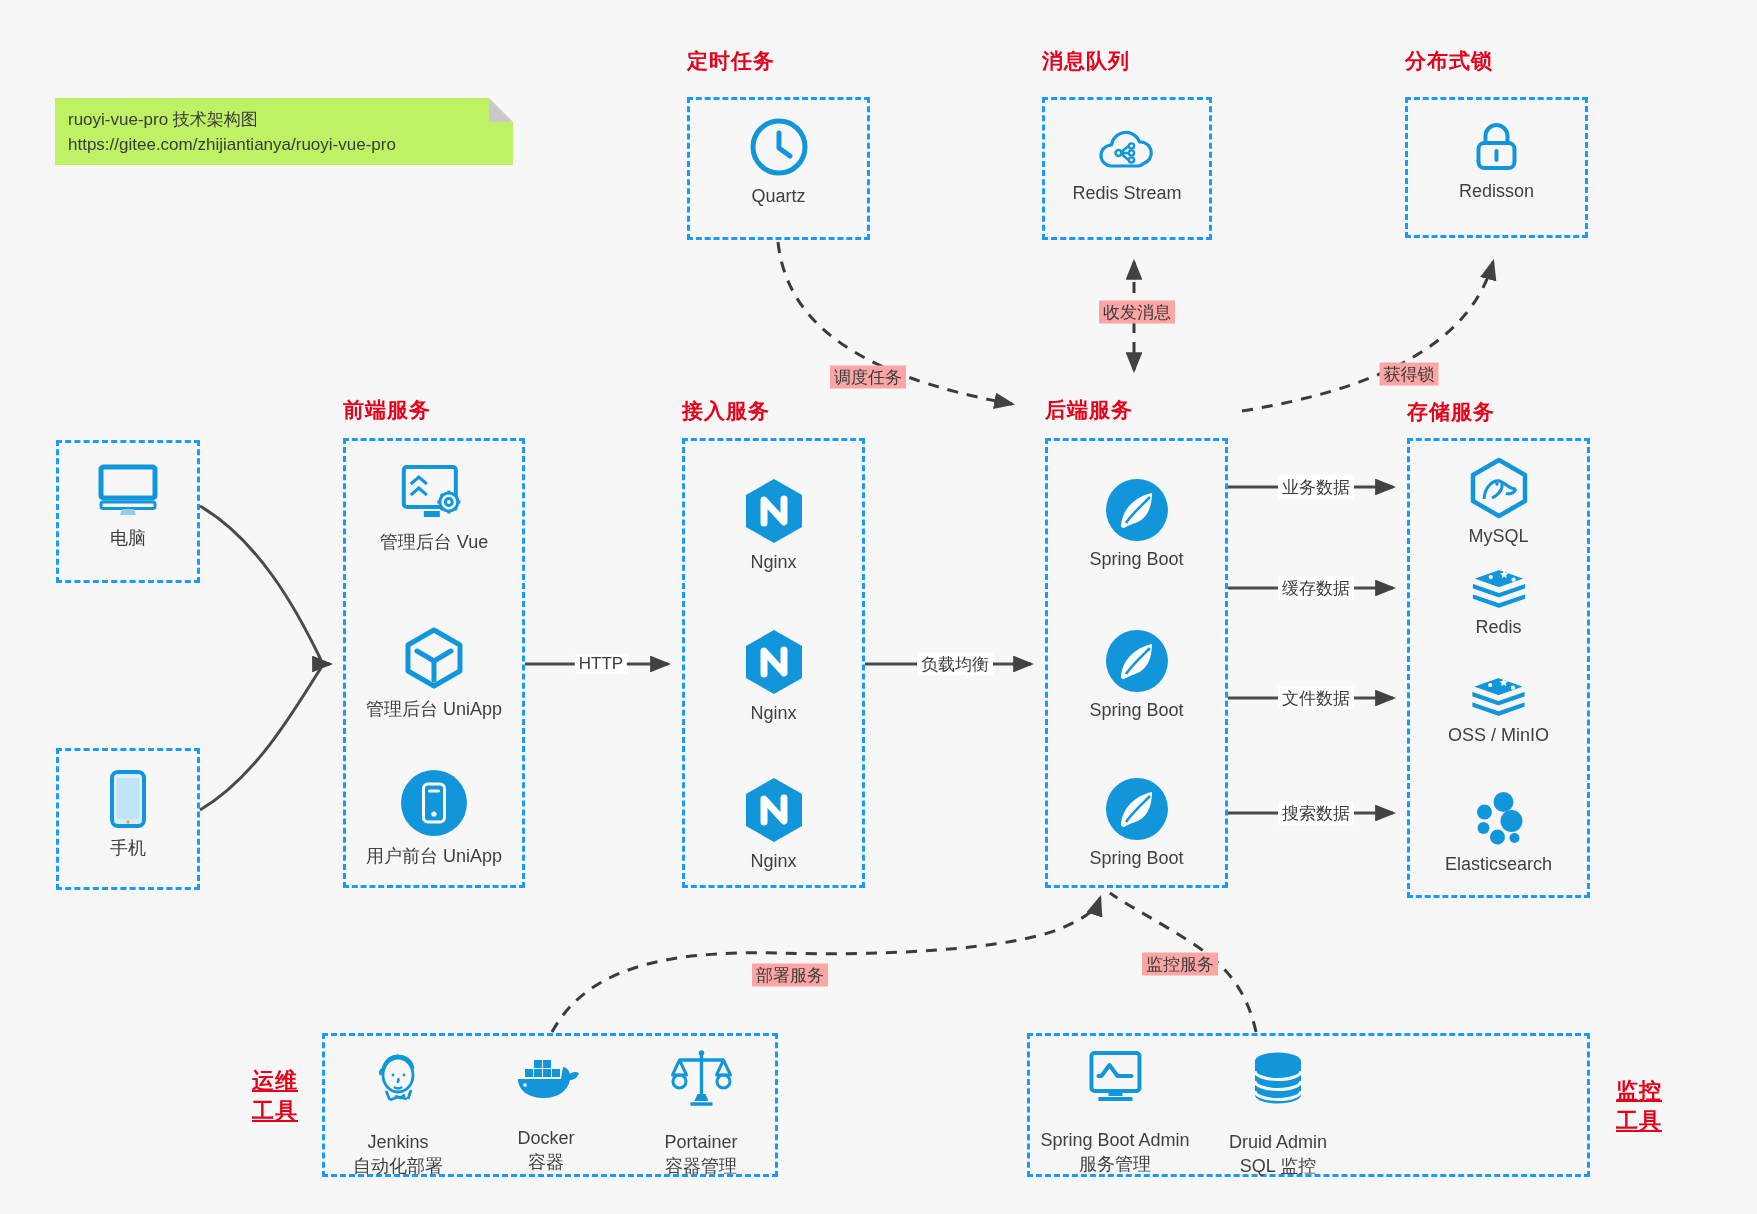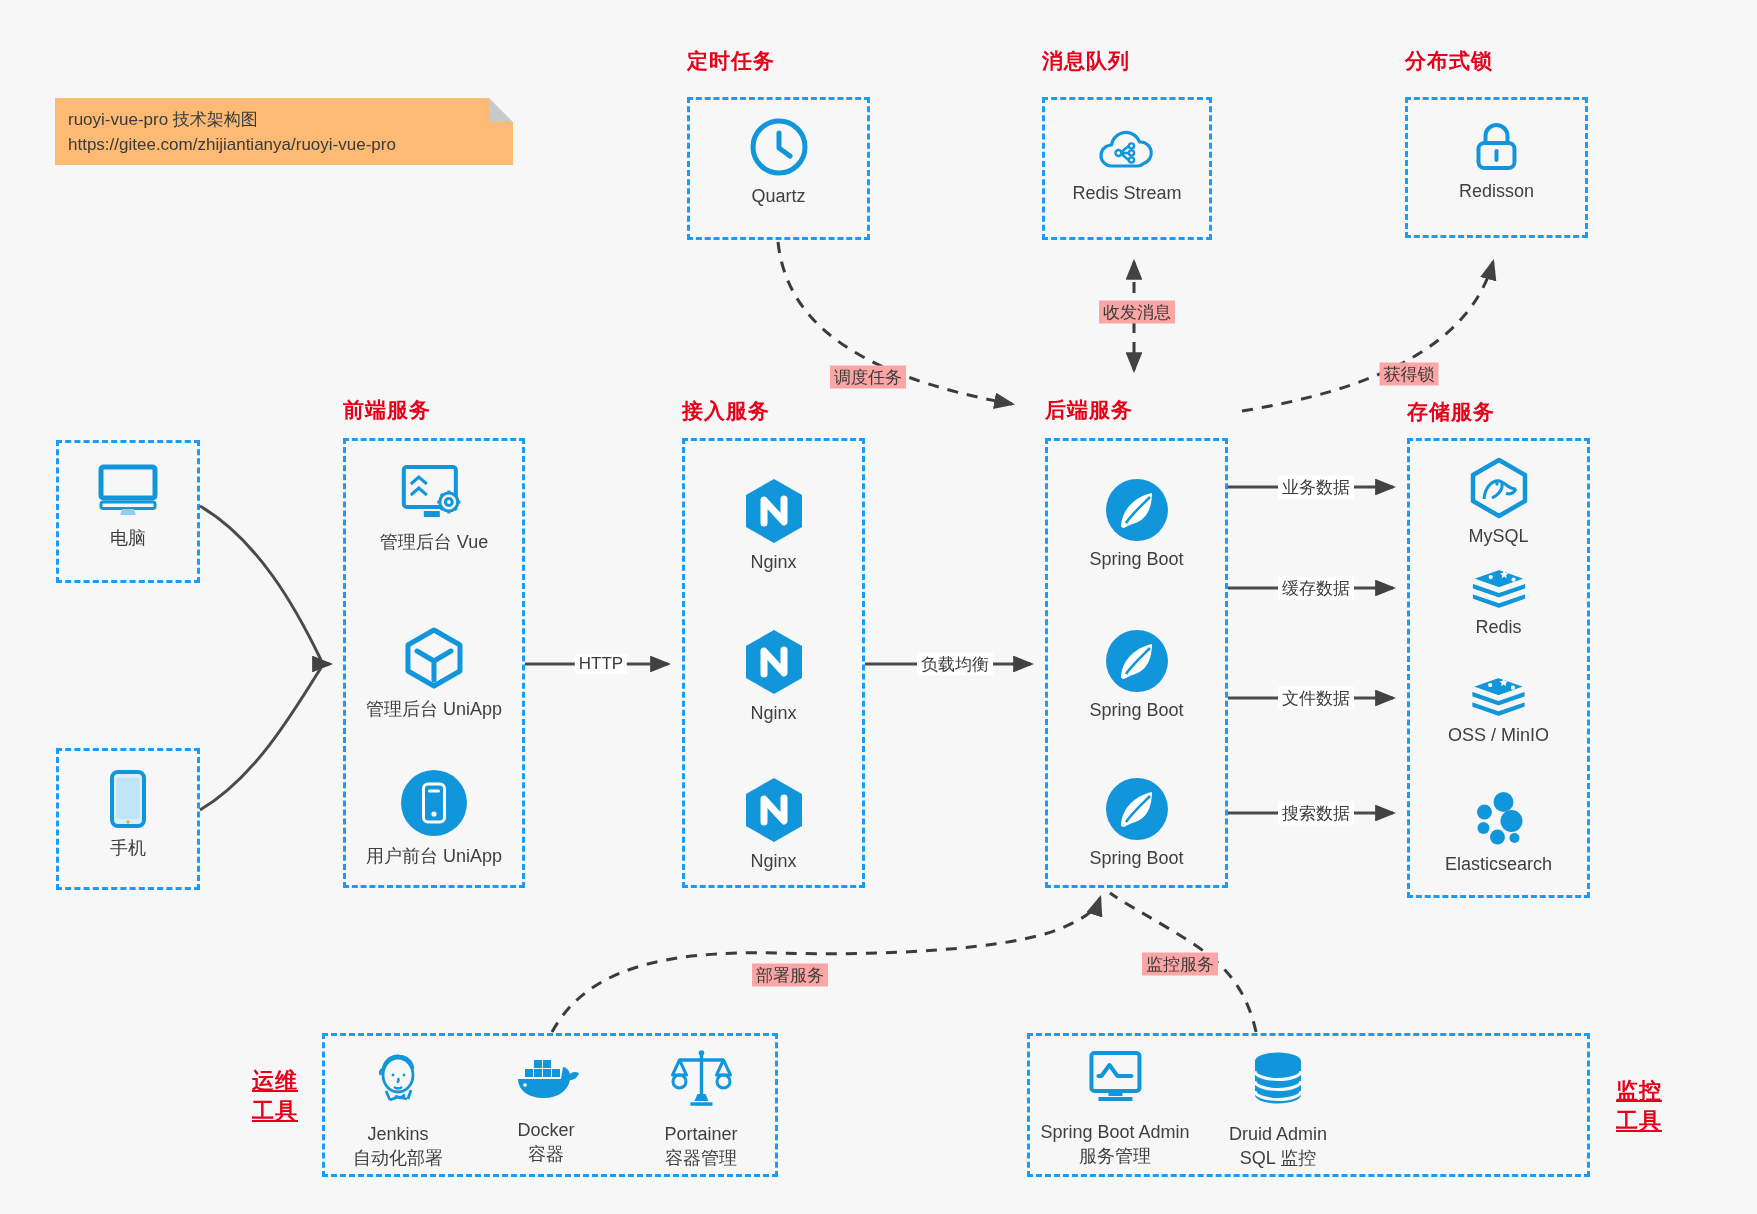--- a/index.html
+++ b/index.html
@@ -4,24 +4,24 @@
 <style>
   html,body{margin:0;padding:0;}
   body{font-family:"Liberation Sans","DejaVu Sans",sans-serif;background:#f7f7f8;}
   #canvas{position:relative;width:1757px;height:1214px;background:#f7f7f8;overflow:hidden;}
   .box{position:absolute;border:3px dashed #1a9bf7;box-sizing:border-box;}
   .sec-title{position:absolute;color:#e60019;font-weight:bold;font-size:21px;text-align:left;letter-spacing:1px;}
   .side-title{position:absolute;color:#e60019;font-weight:bold;font-size:22px;text-align:center;line-height:30px;letter-spacing:1px;text-decoration:underline;}
   .item{position:absolute;left:50%;transform:translateX(-50%);display:flex;flex-direction:column;align-items:center;width:max-content;}
   .item svg{display:block;}
   .ilabel{margin-top:7px;font-size:18px;color:#3f3f3f;white-space:nowrap;}
-  .ilabel2{margin-top:14px;font-size:18px;color:#3f3f3f;white-space:nowrap;text-align:center;line-height:24px;}
+  .ilabel2{margin-top:22px;font-size:18px;color:#3f3f3f;white-space:nowrap;text-align:center;line-height:24px;}
   .edge-label{position:absolute;transform:translate(-50%,-50%);background:#fca5a5;padding:0 4px;font-size:17px;color:#3b3b3b;white-space:nowrap;}
   .edge-label.wbg{background:#ffffff;}
-  #note{position:absolute;left:55px;top:98px;width:458px;height:67px;background:#fdba74;color:#3b3b3b;font-size:17px;line-height:25px;padding:9px 0 0 13px;box-sizing:border-box;}
+  #note{position:absolute;left:55px;top:98px;width:458px;height:67px;background:#bef264;color:#3b3b3b;font-size:17px;line-height:25px;padding:9px 0 0 13px;box-sizing:border-box;}
   #note .fold{position:absolute;right:0;top:0;width:0;height:0;border-top:24px solid #f7f7f8;border-left:24px solid #c9c9c9;}
   svg.overlay{position:absolute;left:0;top:0;pointer-events:none;}
 </style>
 </head>
 <body>
 
 <div id="canvas">
 
   <div id="note">
     <div class="fold"></div>

